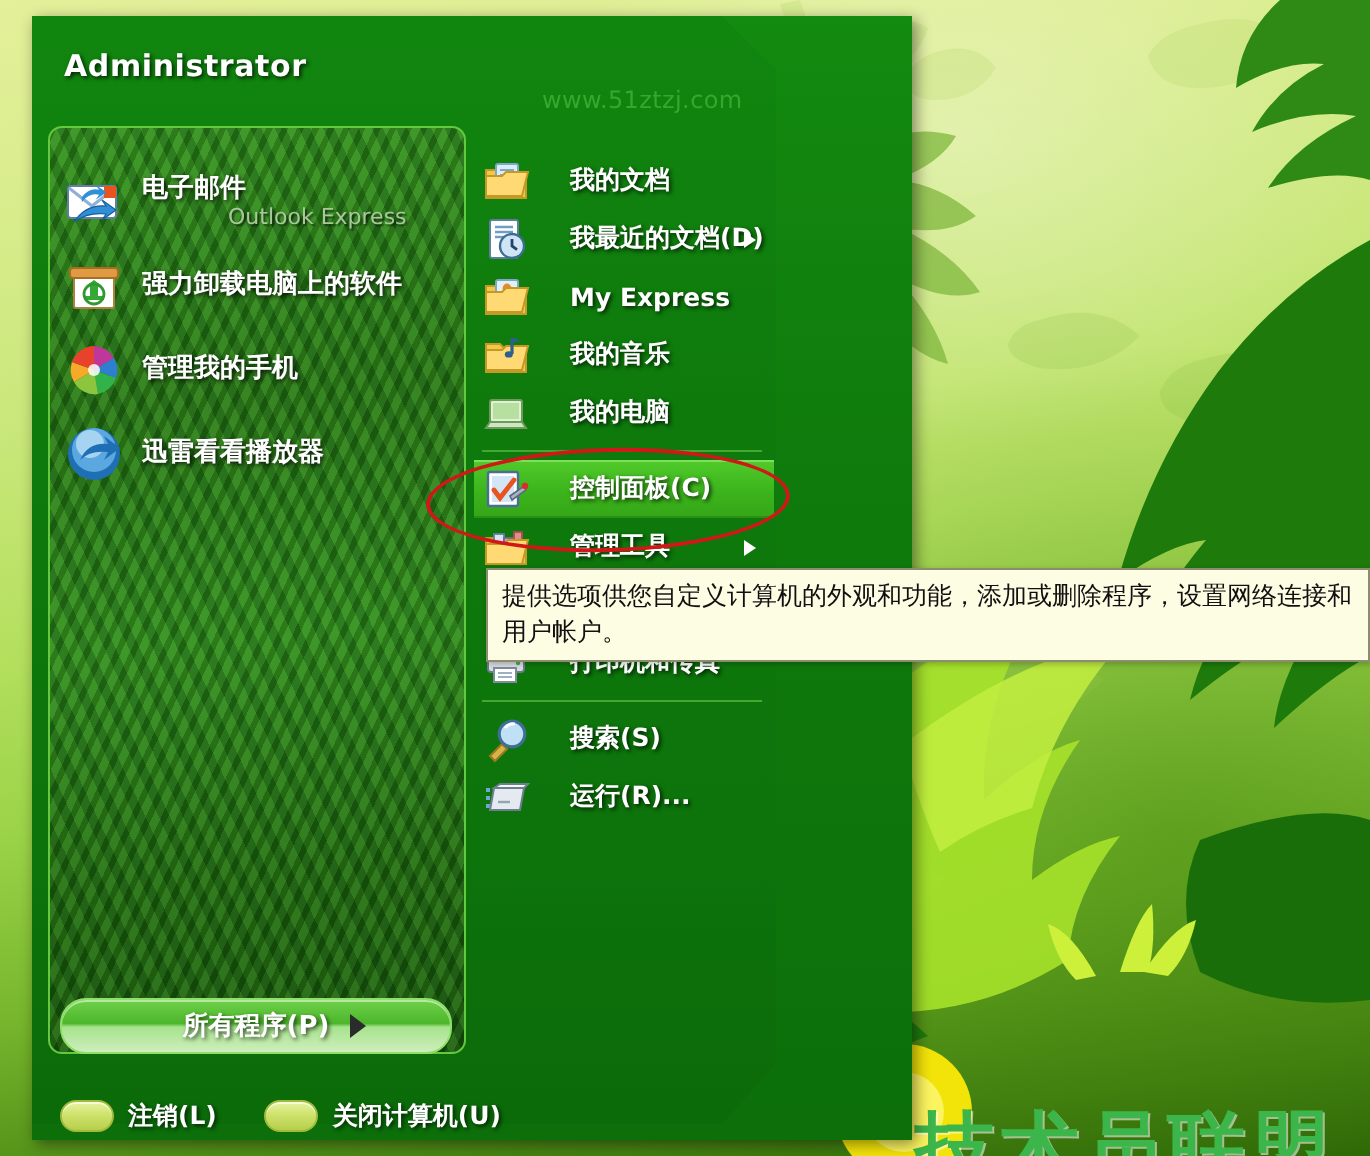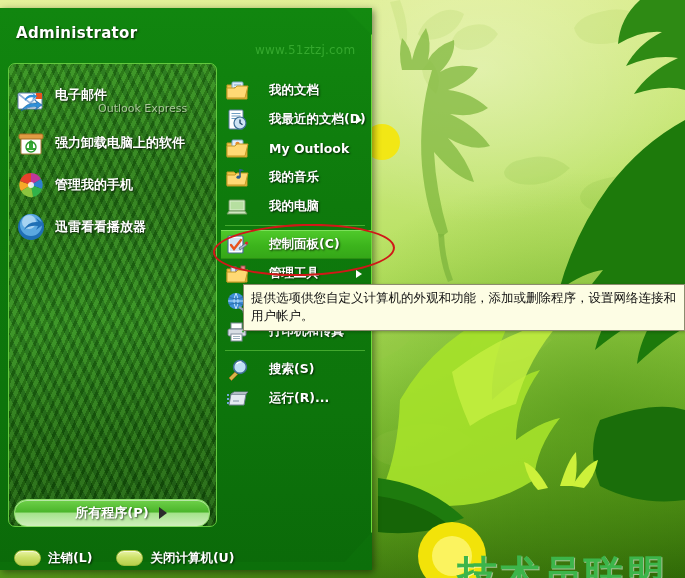--- a/index.html
+++ b/index.html
@@ -35,21 +35,21 @@
     position:absolute;top:44px;font-size:16px;color:rgba(120,160,110,.55);letter-spacing:1px;
   }
   .dw-badge{
     margin-top:6px;background:#3cb54a;color:#ffffff;border-radius:14px;
     padding:3px 16px 4px;font-size:19px;font-weight:bold;letter-spacing:2px;
     position:relative;z-index:2;
   }
 
   
   .startmenu{
-    position:absolute;left:0;top:8px;width:372px;height:562px;
+    position:absolute;left:16px;top:8px;width:440px;height:562px;
     background:linear-gradient(180deg,#138a10 0%,#0f7b0c 40%,#0c6f0a 100%);
     box-shadow:2px 2px 7px rgba(0,0,0,.45);
   }
   .sm-clip{
     position:absolute;inset:0;
     background:linear-gradient(180deg,#11860f 0%,#0e7a0c 35%,#0d740b 72%,#0b6a09 100%);
     clip-path:polygon(0 0, 345px 0, 372px 27px, 372px 524px, 345px 554px, 0 554px);
     border-right:1px solid #6ddb38;
   }
   .sm-title{
@@ -307,21 +307,21 @@
       <div class="menu-item">
         <div class="mi-icon">
           <svg class="icon-svg" viewBox="0 0 24 24">
             <path d="M2 6 h7 l2 2 h11 v12 h-20z" fill="#f3c64c" stroke="#c49a24" stroke-width="1"></path>
             <rect x="7" y="3" width="11" height="11" rx="1" fill="#e2f0fa" stroke="#7da8c8" stroke-width="1"></rect>
             <circle cx="12.5" cy="7" r="2.2" fill="#e9892f"></circle>
             <path d="M8 13 l3 -4 l3 3 l2 -2 l3 3z" fill="#4d9f3f"></path>
             <path d="M2 9 h8 l2 -2 h11 l-3 12 h-18z" fill="#ffd974" stroke="#c49a24" stroke-width="1"></path>
           </svg>
         </div>
-        <div class="mi-label">My Outlook</div>
+        <div class="mi-label">My Express</div>
       </div>
 
       <div class="menu-item">
         <div class="mi-icon">
           <svg class="icon-svg" viewBox="0 0 24 24">
             <path d="M2 6 h7 l2 2 h11 v12 h-20z" fill="#f3c64c" stroke="#c49a24" stroke-width="1"></path>
             <path d="M2 9 h8 l2 -2 h11 l-3 12 h-18z" fill="#ffd974" stroke="#c49a24" stroke-width="1"></path>
             <path d="M15 3 v8" stroke="#2d5f8f" stroke-width="1.6"></path>
             <path d="M15 3 q3 0 4 2 q-2 -0.5 -4 0.5z" fill="#2d5f8f"></path>
             <ellipse cx="13.4" cy="11.2" rx="2" ry="1.6" fill="#2d5f8f"></ellipse>

